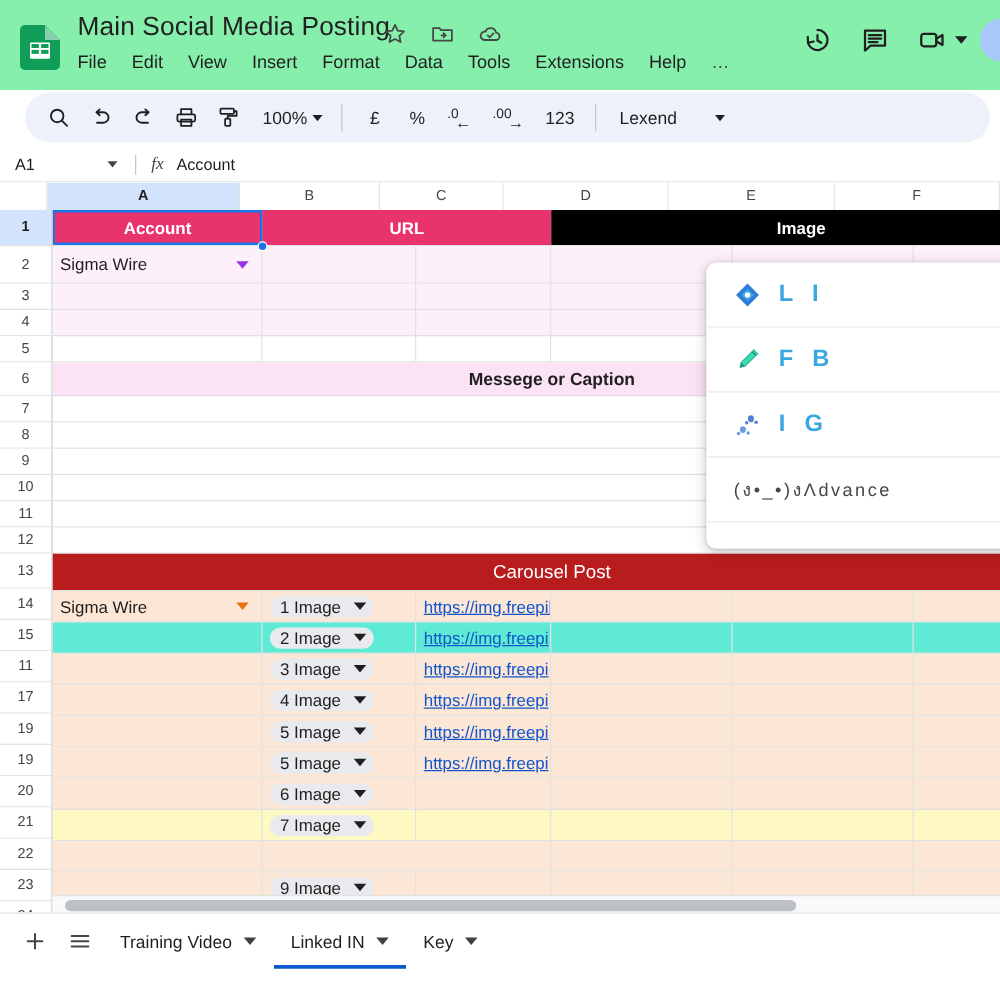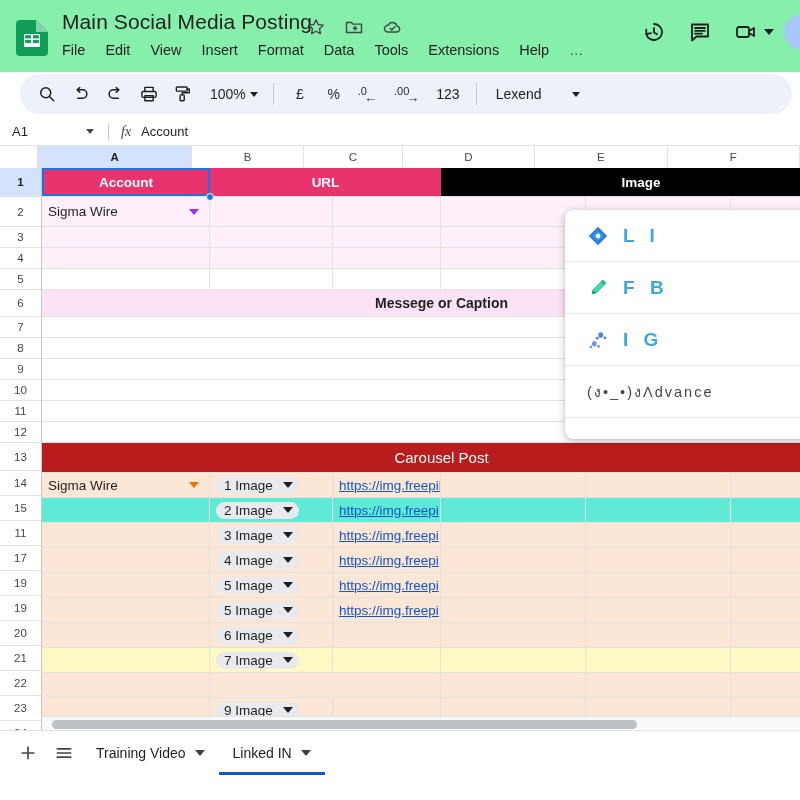--- a/index.html
+++ b/index.html
@@ -660,13 +660,17 @@
   </div>
 
   <div class="stab">
     <span>Training Video</span>
     <span class="sv"></span>
   </div>
   <div class="stab hover">
     <span>Linked IN</span>
     <span class="sv"></span>
   </div>
+  <div class="stab">
+    <span>Key</span>
+    <span class="sv"></span>
+  </div>
 </div>
 
 </body></html>

